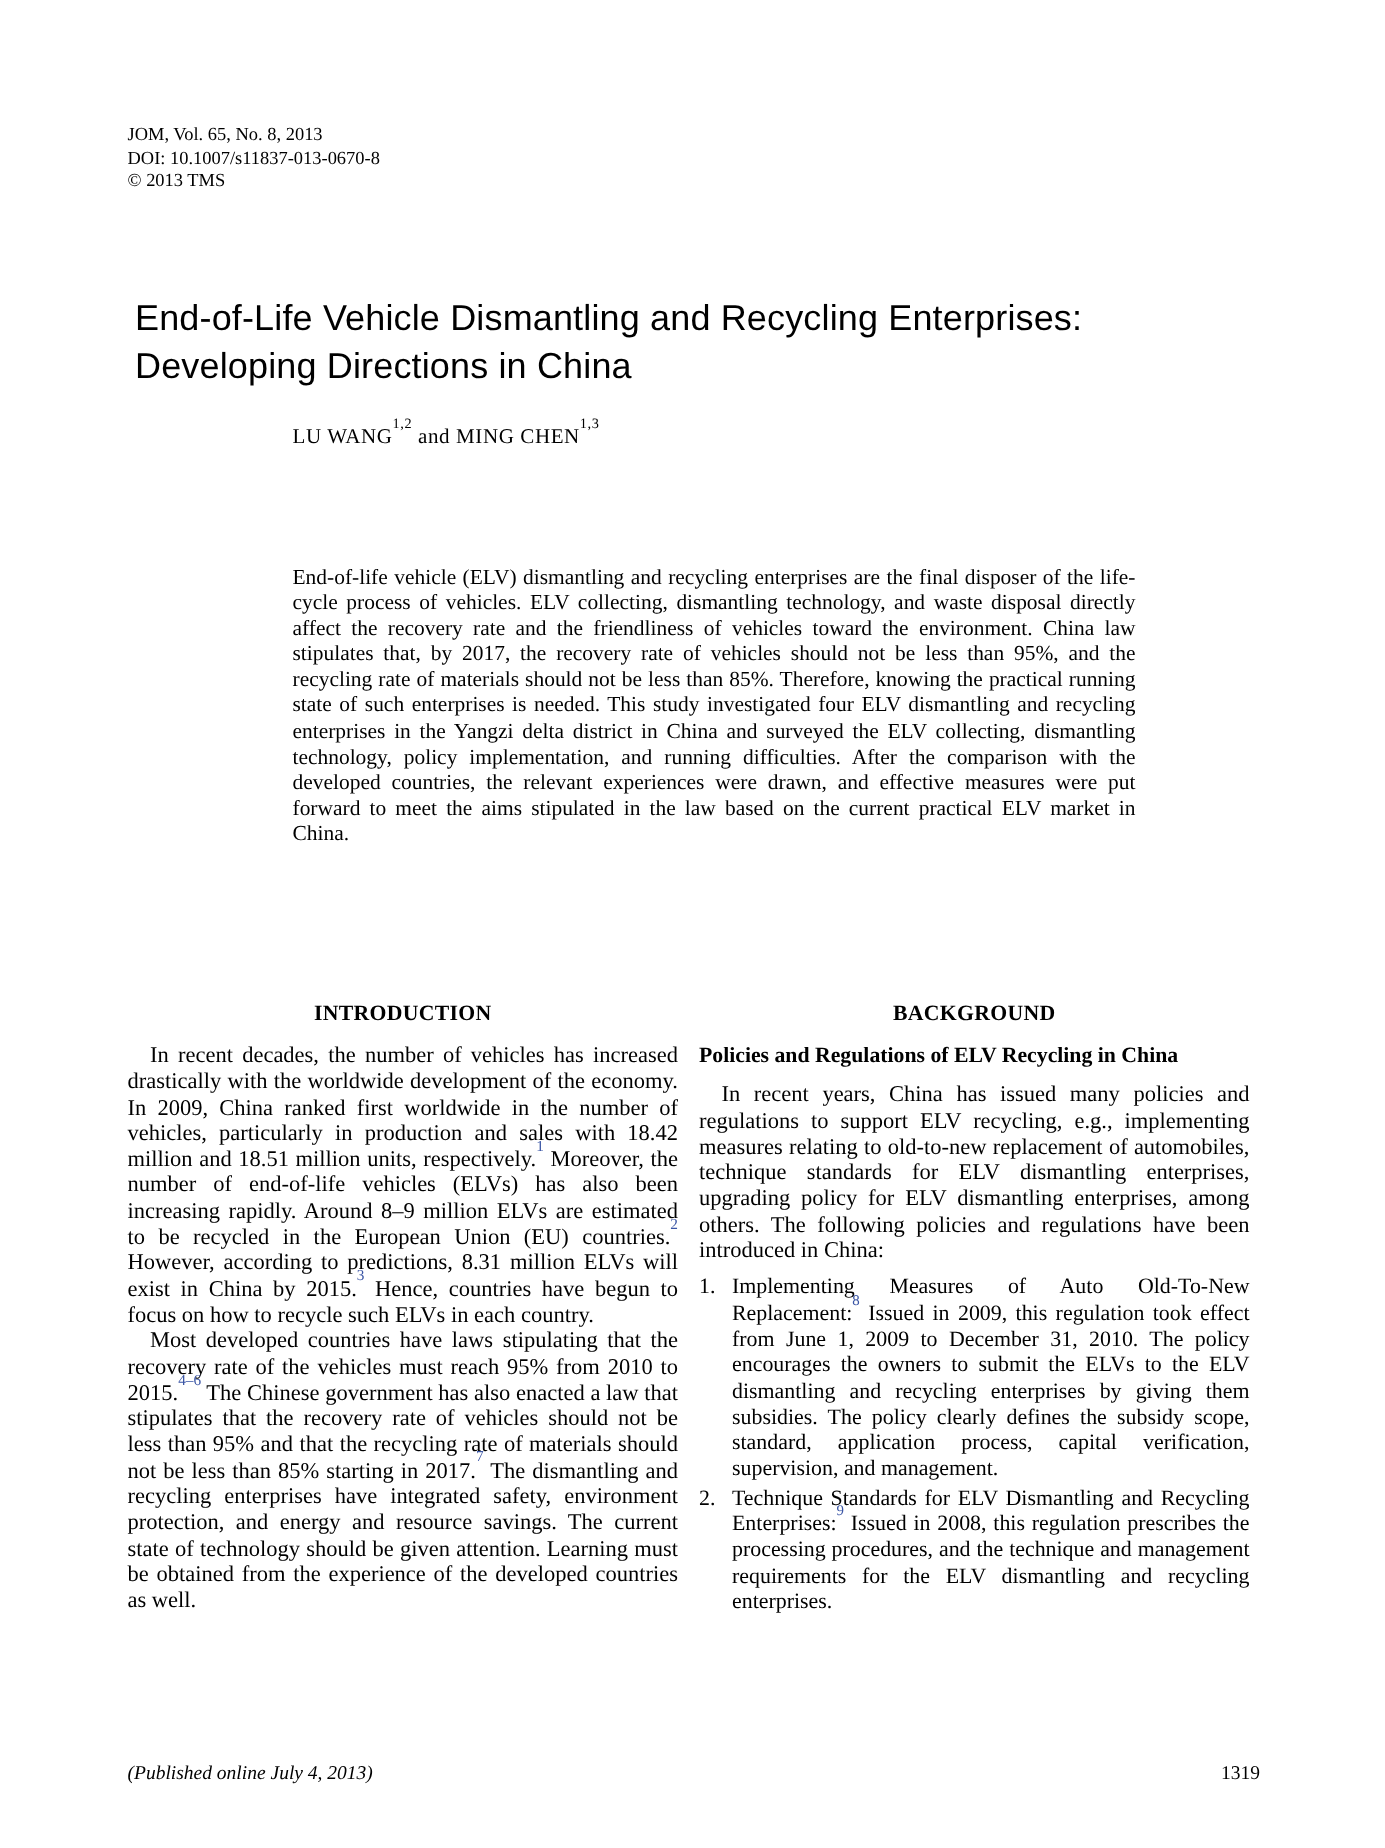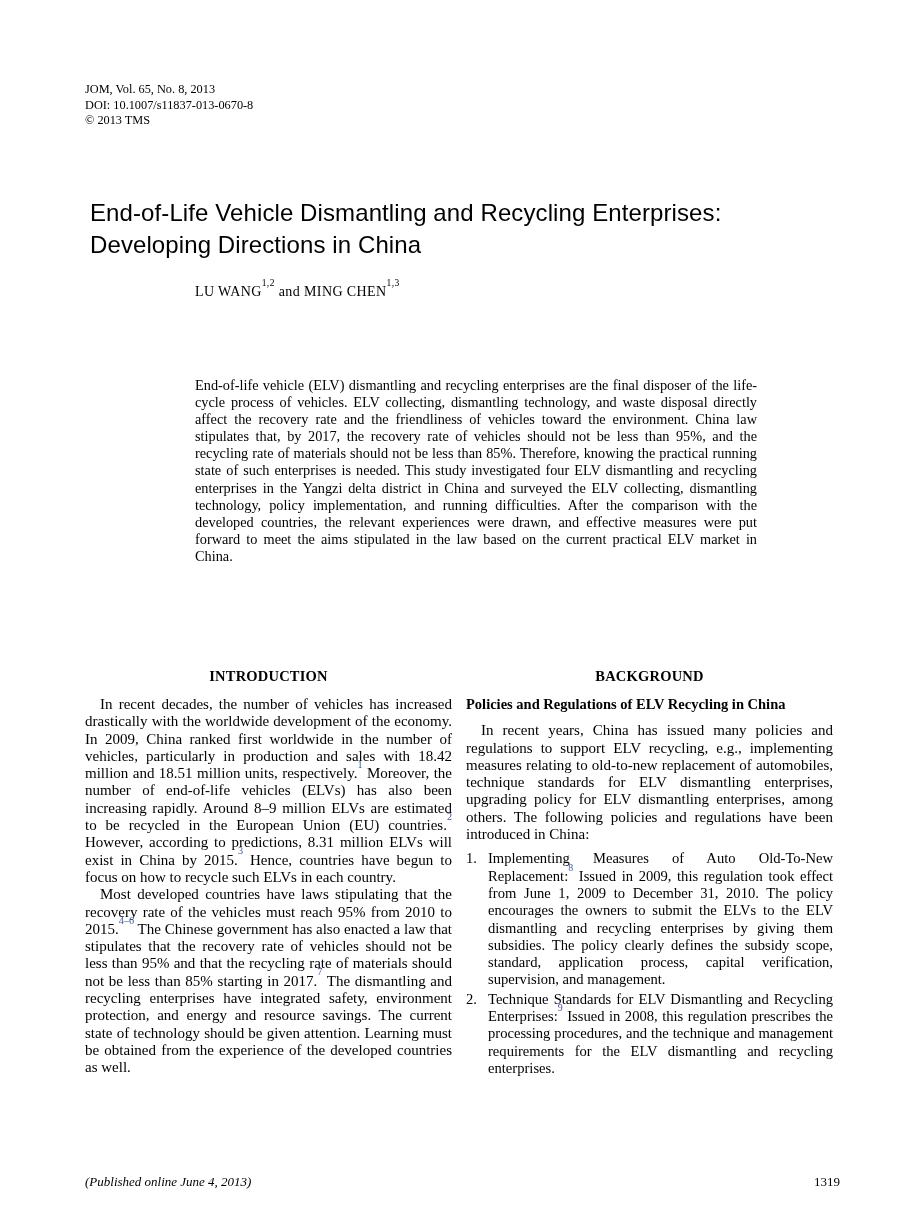--- a/index.html
+++ b/index.html
@@ -173,17 +173,17 @@
         <div class="policy-item">
           <span class="num">2.</span>
           <span class="li-text">Technique Standards for ELV Dismantling and Recycling Enterprises:<sup class="ref">9</sup> Issued in 2008, this regulation prescribes the processing procedures, and the technique and management requirements for the ELV dismantling and recycling enterprises.</span>
         </div>
       </div>
     </section>
 
   </div>
 
   <footer>
-    <div class="pub-note">(Published online June 4, 2013)</div>
+    <div class="pub-note">(Published online July 4, 2013)</div>
     <div class="page-num">1319</div>
   </footer>
 
 </div>
 
 </body></html>

